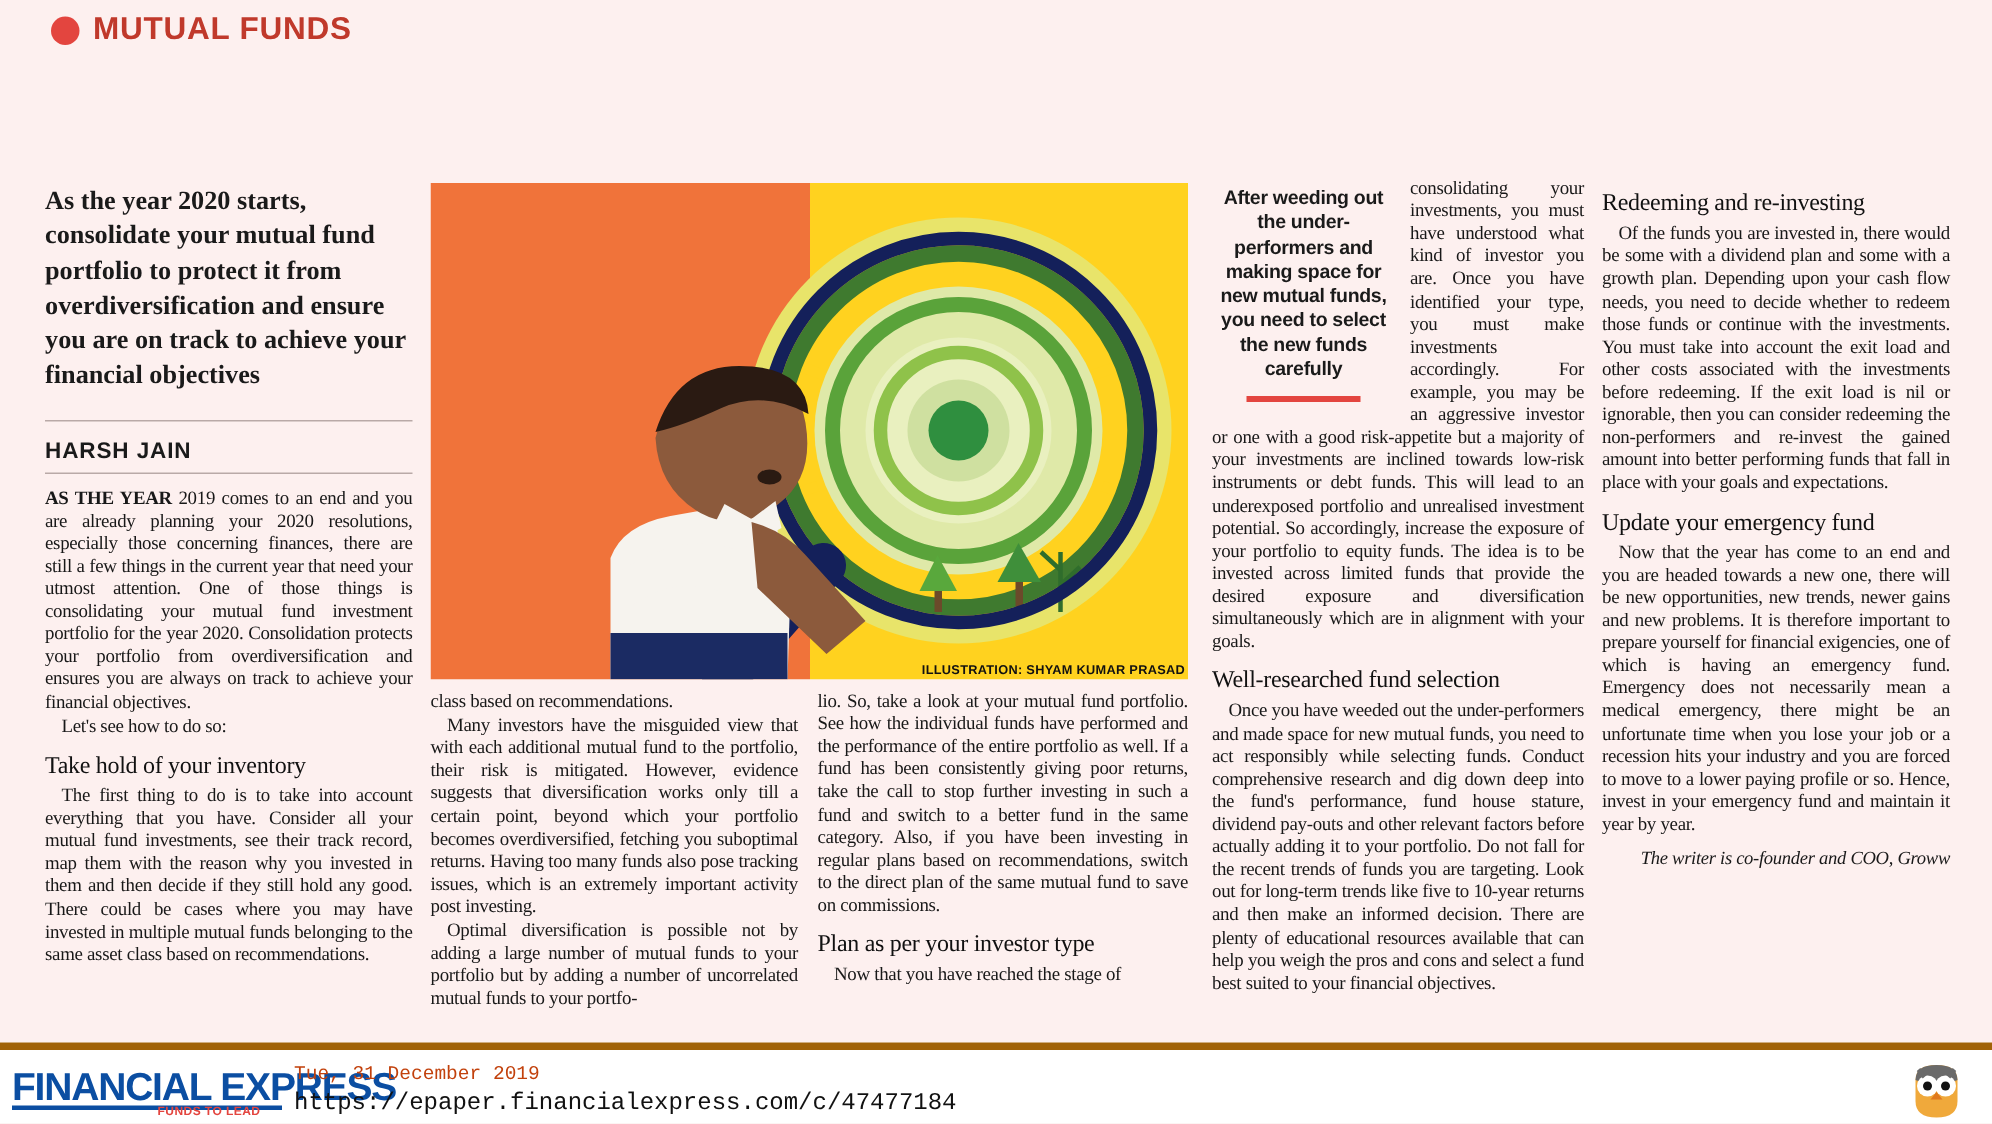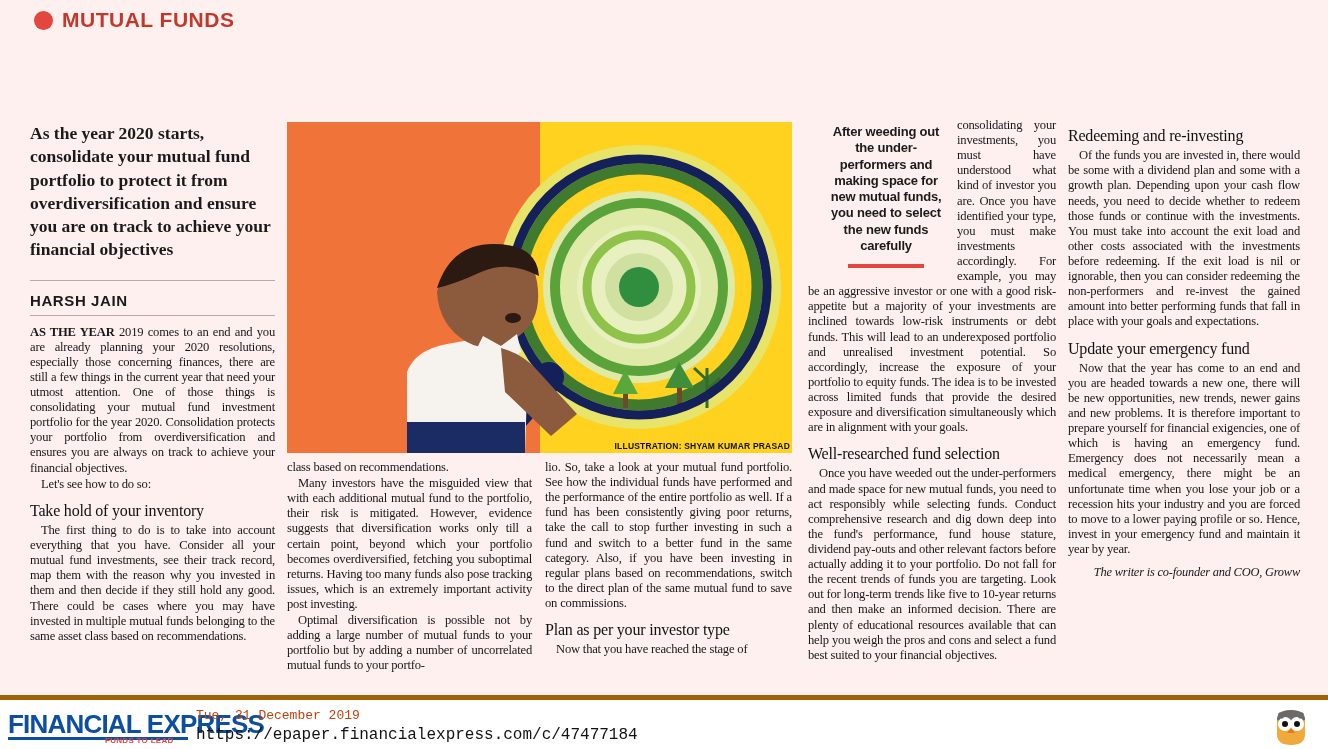--- a/index.html
+++ b/index.html
@@ -83,21 +83,21 @@
   
   .col-m1 { position:absolute; left:287px; top:460px; width:245px; }
   .col-m2 { position:absolute; left:545px; top:460px; width:247px; }
 
   
   .col-4 { position:absolute; left:808px; top:118px; width:248px; }
   
   .col-5 { position:absolute; left:1068px; top:126px; width:232px; }
 
   .pullquote {
-    float:left; width:122px; margin:6px 10px 4px 17px;
+    float:left; width:122px; margin:6px 10px 4px 0;
     font-family:"Liberation Sans", sans-serif;
     font-weight:bold; font-size:13px; line-height:1.25;
     text-align:center; color:#1a1a1a;
   }
   .pullquote .pq-rule {
     width:76px; height:4px; background:#e3453f; margin:10px auto 0 auto;
   }
 
   .signoff {
     font-style:italic; font-size:12.4px; margin-top:8px; text-align:right;

